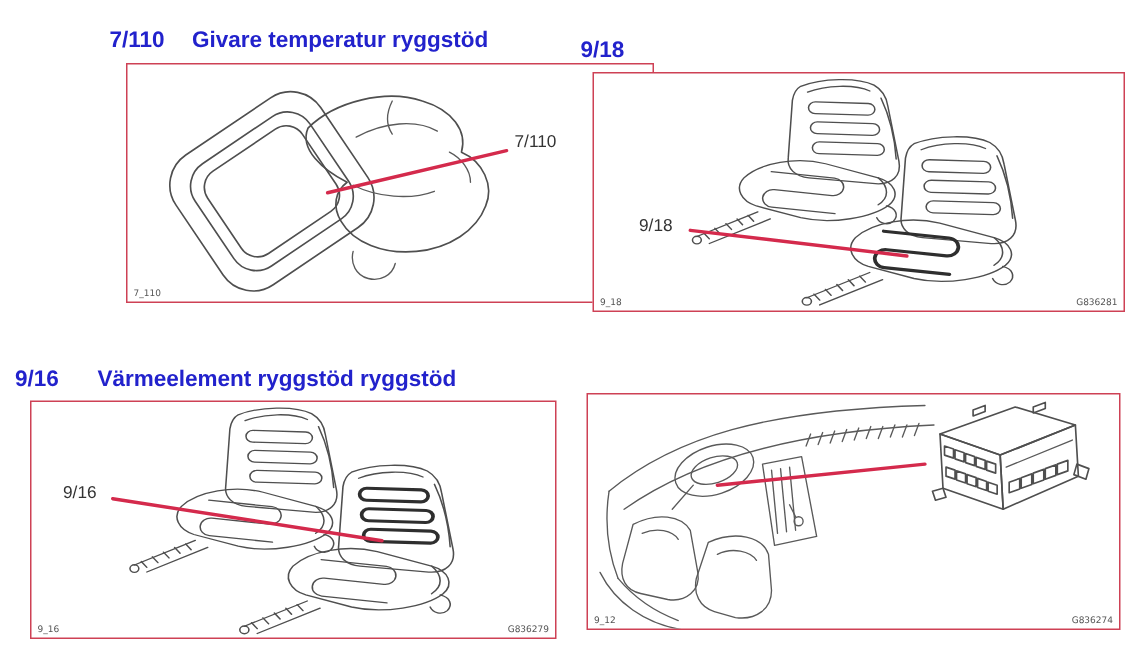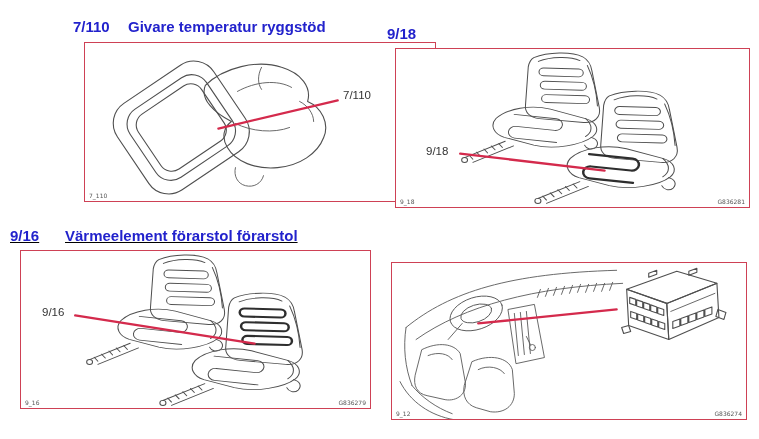--- a/index.html
+++ b/index.html
@@ -107,25 +107,25 @@
         <use href="#p2-elcush"></use>
       </g>
       <line class="redline" x1="64" y1="104" x2="208" y2="121"></line>
     </svg>
     <div class="callout" style="left:30px;top:96px;">9/18</div>
     <div class="code l">9_18</div>
     <div class="code r">G836281</div>
   </div>
 </section>
 
-<section class="panel" style="left:10px;top:214px;width:362px;height:200px;text-decoration:underline;">
+<section class="panel" style="left:10px;top:231px;width:362px;height:200px;">
   <h2 class="heading">
     <span class="num">9/16</span>
     <span class="ttl">
-        <span>Värmeelement förarstol förarstol</span>
+        <span>Värmeelement ryggstöd ryggstöd</span>
       </span>
   </h2>
   <div class="fig" style="left:10px;top:36px;width:351px;height:159px;">
     <svg viewBox="0 0 348 156">
       <defs>
         <g id="p3-seat">
           <path d="M 45,8 C 60,1 86,0 98,7 C 104,11 107,17 108,25 L 116,72 C 118,84 111,92 99,91 L 51,86 C 41,85 35,78 36,69 L 39,20 C 40,13 42,10 45,8 Z"></path>
           <path d="M 50,13 C 63,7 84,6 95,12"></path>
           <path d="M 103,18 C 109,33 113,52 114,70"></path>
           <path d="M 4,86 C 16,73 42,68 63,74 L 101,86 C 113,90 117,101 109,109 C 97,120 67,126 45,120 L 13,110 C 2,106 -3,95 4,86 Z"></path>

